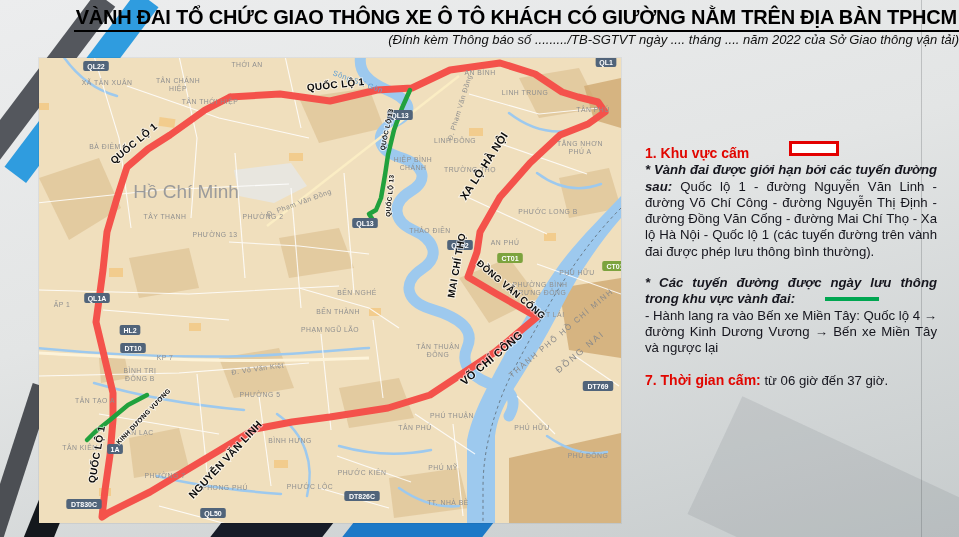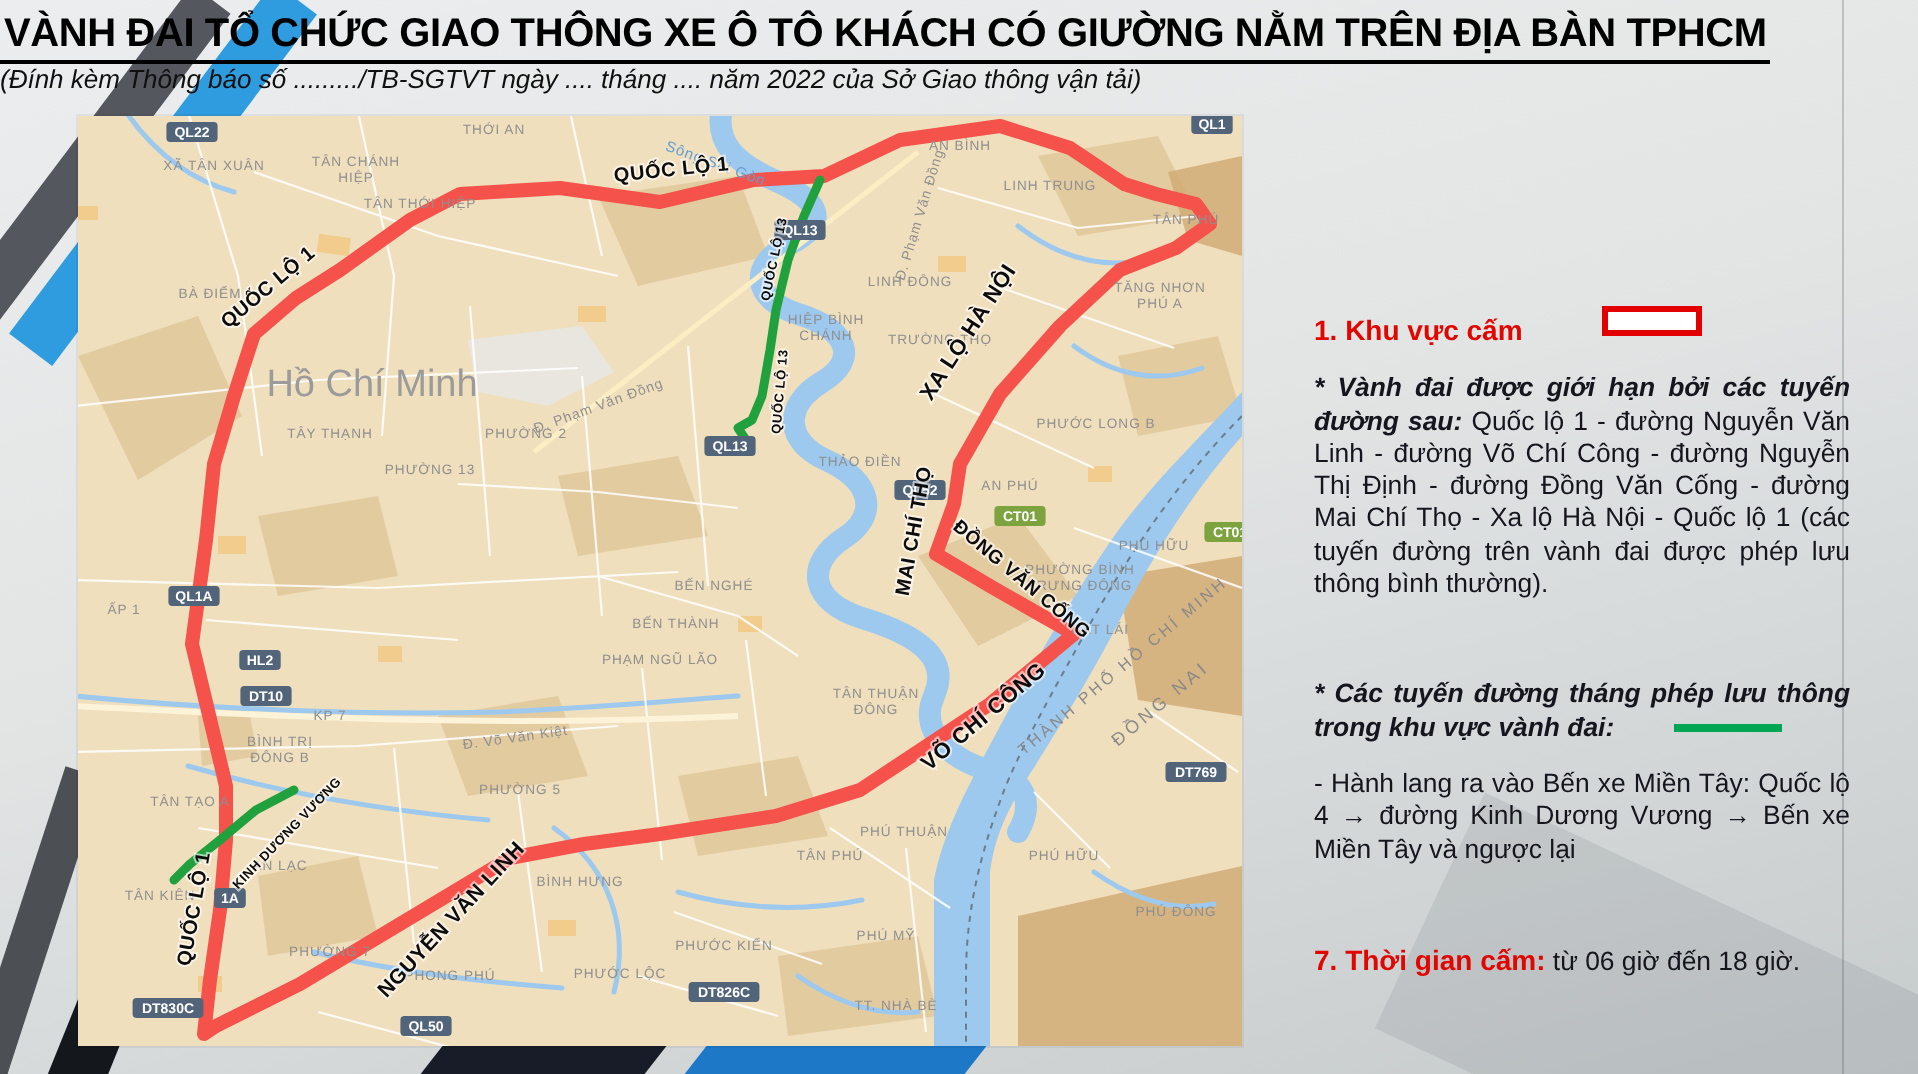--- a/index.html
+++ b/index.html
@@ -10,30 +10,30 @@
   #st1{left:29px;top:-22px;width:24px;height:215px;background:#54575d;transform:rotate(37deg);}
   #st2{left:68px;top:-23px;width:27px;height:220px;background:#2f9cdf;transform:rotate(37deg);}
   #st3{left:6px;top:382px;width:20px;height:170px;background:#4c4f54;transform:rotate(18deg);}
   #st4{left:44px;top:410px;width:28px;height:160px;background:#14181d;transform:rotate(22deg);}
   .bstripe{position:absolute;top:521px;height:20px;transform:skewX(-38deg);z-index:1;}
   #st5{left:215px;width:112px;background:#171c28;}
   #st6{left:347px;width:140px;background:#1d79c7;}
   #vline{position:absolute;left:921px;top:0;width:1px;height:537px;background:rgba(70,76,80,.25);z-index:2;}
   #corner-band{position:absolute;right:-80px;bottom:-55px;width:340px;height:130px;
                background:rgba(110,118,122,.16);transform:rotate(25deg);z-index:0;}
-  .titlewrap{position:absolute;left:0;top:6px;width:100%;text-align:left;z-index:4;}
+  .titlewrap{position:absolute;left:0;top:6px;width:100%;text-align:right;z-index:4;}
   .title{display:inline-block;font-size:20px;font-weight:bold;color:#000;letter-spacing:-.2px;
          border-bottom:2px solid #000;padding:0 2px 1px 2px;white-space:nowrap;}
   .subtitle{font-size:13px;font-style:italic;color:#101010;margin-top:0;}
   .map{position:absolute;left:39px;top:58px;width:582px;height:465px;z-index:2;background:#f0dfbd;
        box-shadow:0 0 0 1px rgba(0,0,0,.05);}
   .map svg{display:block;}
   .panel{position:absolute;left:645px;top:141px;width:292px;z-index:3;
          font-size:13.2px;line-height:16.3px;color:#15151d;}
-  .panel p{margin:12px;text-align:justify;}
+  .panel p{margin:0;text-align:justify;}
   .red-head{color:#e10600;font-weight:bold;font-size:14px;}
   .lead{font-weight:bold;font-style:italic;}
   .gap{height:15px;}
   .sw-red{display:inline-block;width:44px;height:9px;background:#fff;border:3px solid #e30000;
           margin-left:40px;vertical-align:2px;}
   .sw-green{display:inline-block;width:54px;height:4px;background:#00a651;margin-left:30px;
             vertical-align:2px;}
 </style>
 </head>
 <body>
@@ -396,18 +396,18 @@
             <text x="0" y="0" text-anchor="middle" font-size="6.5" fill="#0c0c0c" font-weight="bold" letter-spacing="0.3" paint-order="stroke" stroke="#ffffff" stroke-width="2" stroke-opacity="0.6" font-family="&quot;Liberation Sans&quot;,&quot;DejaVu Sans&quot;,sans-serif">QUỐC LỘ 13</text>
           </g>
         </g>
     </svg>
   </div>
 
   <div class="panel">
     <p><span class="red-head">1. Khu vực cấm</span><span class="sw-red"></span></p>
     <p><span class="lead">* Vành đai được giới hạn bởi các tuyến đường sau:</span><span> Quốc lộ 1 - đường Nguyễn Văn Linh - đường Võ Chí Công - đường Nguyễn Thị Định - đường Đồng Văn Cống - đường Mai Chí Thọ - Xa lộ Hà Nội - Quốc lộ 1 (các tuyến đường trên vành đai được phép lưu thông bình thường).</span></p>
     <div class="gap"></div>
-    <p><span class="lead">* Các tuyến đường tháng phép lưu thông trong khu vực vành đai:</span><span class="sw-green"></span></p>
+    <p><span class="lead">* Các tuyến đường được ngày lưu thông trong khu vực vành đai:</span><span class="sw-green"></span></p>
     <p>- Hành lang ra vào Bến xe Miền Tây: Quốc lộ 4 → đường Kinh Dương Vương → Bến xe Miền Tây và ngược lại</p>
     <div class="gap"></div>
-    <p><span class="red-head">7. Thời gian cấm:</span><span> từ 06 giờ đến 18 giờ.</span></p>
+    <p><span class="red-head">7. Thời gian cấm:</span><span> từ 06 giờ đến 37 giờ.</span></p>
   </div>
 </div>
 
 </body></html>

